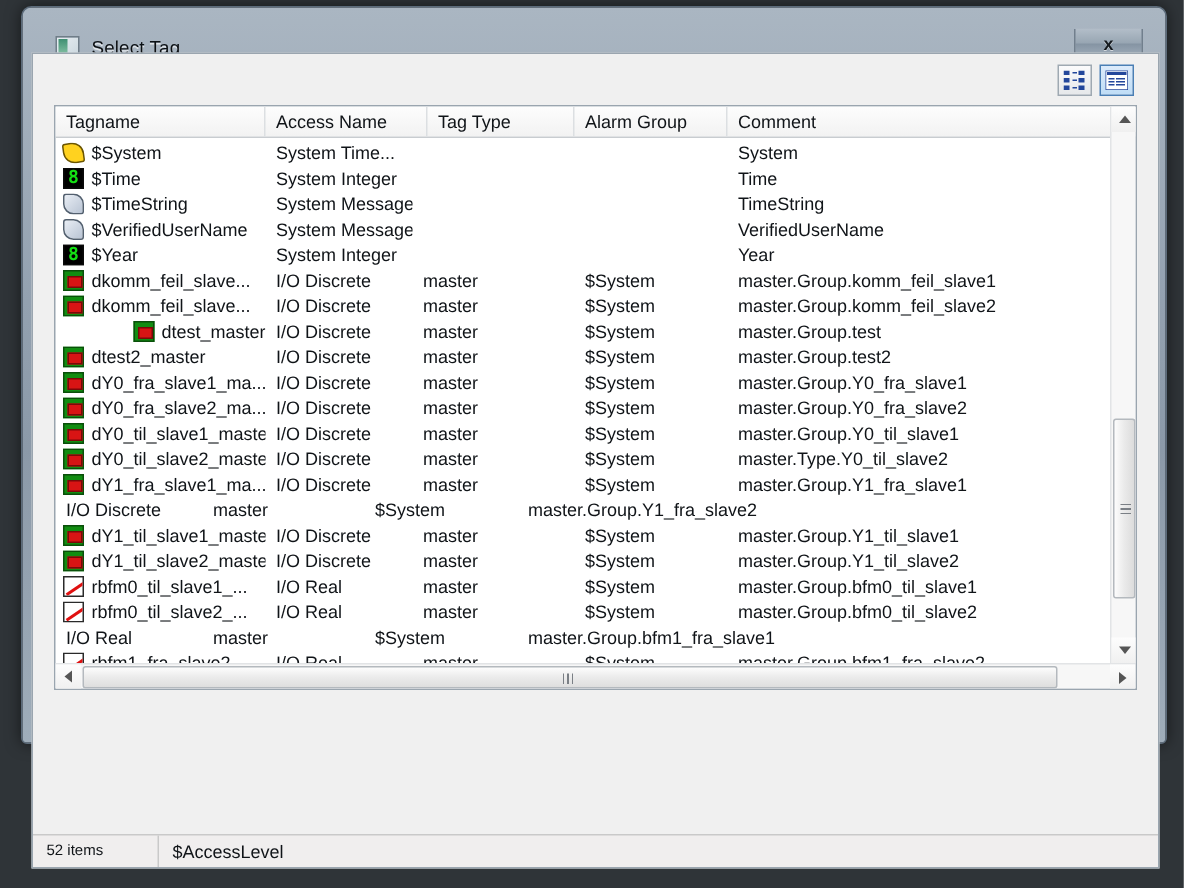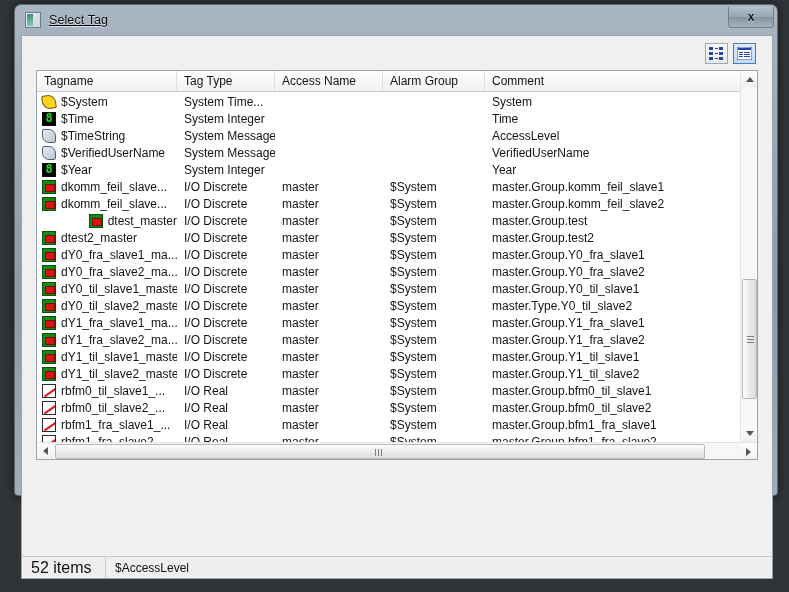--- a/index.html
+++ b/index.html
@@ -13,21 +13,21 @@
 
   
   #window {
     position: absolute;
     left: 14px; top: 4px;
     width: 764px; height: 492px;
     border-radius: 7px 7px 4px 4px;
     background: linear-gradient(to bottom, #aab6c2 0%, #93a1b0 40%, #8b99a8 60%, #9fadba 100%);
     border: 1px solid #5c6b7a;
     box-shadow: 0 0 10px rgba(0,0,0,0.55);
-    padding: 0;
+    padding: 12px;
     text-decoration: underline;
   }
   #titlebar {
     position: relative;
     height: 30px;
     padding-left: 10px;
     display: flex;
     align-items: center;
     border-radius: 6px 6px 0 0;
   }
@@ -262,21 +262,21 @@
     left: 0; right: 0; bottom: 0;
     height: 22px;
     background: #f0eeee;
     border-top: 1px solid #c9c9c9;
     display: flex;
     align-items: center;
   }
   #status-items {
     width: 84px;
     padding-left: 9px;
-    font-size: 16px; color: #101418;
+    font-size: 10px; color: #101418;
     border-right: 1px solid #c9c9c9;
     height: 100%;
     display: flex; align-items: center;
   }
   #status-tag {
     padding-left: 9px;
     font-size: 12px; color: #101418;
   }
 </style>
 </head>
@@ -320,22 +320,22 @@
             <rect x="2" y="9" width="4" height="1"></rect>
               <rect x="7" y="9" width="6" height="1"></rect>
           </g>
         </svg>
       </div>
     </div>
 
     <div id="grid-wrap">
       <div id="grid-head">
           <div class="hcell" style="width: 140px;">Tagname</div>
+          <div class="hcell" style="width: 108px;">Access Name</div>
           <div class="hcell" style="width: 98px;">Tag Type</div>
-          <div class="hcell" style="width: 108px;">Access Name</div>
           <div class="hcell" style="width: 102px;">Alarm Group</div>
           <div class="hcell" style="width: 270px;">Comment</div>
         </div>
       <div id="rows">
           <div class="row">
             <div class="cell tagname" style="width: 140px;">
               <span class="tico alarm"></span>
               <span>$System</span>
             </div>
             <div class="cell" style="width: 98px;">System Time...</div>
@@ -354,21 +354,21 @@
             <div class="cell" style="width: 270px;">Time</div>
           </div>
           <div class="row">
             <div class="cell tagname" style="width: 140px;">
               <span class="tico message"></span>
               <span>$TimeString</span>
             </div>
             <div class="cell" style="width: 98px;">System Message</div>
             <div class="cell" style="width: 108px;"></div>
             <div class="cell" style="width: 102px;"></div>
-            <div class="cell" style="width: 270px;">AccessLevel</div>
+            <div class="cell" style="width: 270px;">TimeString</div>
           </div>
           <div class="row">
             <div class="cell tagname" style="width: 140px;">
               <span class="tico message"></span>
               <span>$VerifiedUserName</span>
             </div>
             <div class="cell" style="width: 98px;">System Message</div>
             <div class="cell" style="width: 108px;"></div>
             <div class="cell" style="width: 102px;"></div>
             <div class="cell" style="width: 270px;">VerifiedUserName</div>
@@ -467,24 +467,20 @@
             <div class="cell tagname" style="width: 140px;">
               <span class="tico discrete"></span>
               <span>dY1_fra_slave1_ma...</span>
             </div>
             <div class="cell" style="width: 98px;">I/O Discrete</div>
             <div class="cell" style="width: 108px;">master</div>
             <div class="cell" style="width: 102px;">$System</div>
             <div class="cell" style="width: 270px;">master.Group.Y1_fra_slave1</div>
           </div>
           <div class="row">
-            <div class="cell tagname" style="width: 140px;">
-              <span class="tico discrete"></span>
-              <span>dY1_fra_slave2_ma...</span>
-            </div>
             <div class="cell" style="width: 98px;">I/O Discrete</div>
             <div class="cell" style="width: 108px;">master</div>
             <div class="cell" style="width: 102px;">$System</div>
             <div class="cell" style="width: 270px;">master.Group.Y1_fra_slave2</div>
           </div>
           <div class="row">
             <div class="cell tagname" style="width: 140px;">
               <span class="tico discrete"></span>
               <span>dY1_til_slave1_master</span>
             </div>
@@ -517,24 +513,20 @@
             <div class="cell tagname" style="width: 140px;">
               <span class="tico real"></span>
               <span>rbfm0_til_slave2_...</span>
             </div>
             <div class="cell" style="width: 98px;">I/O Real</div>
             <div class="cell" style="width: 108px;">master</div>
             <div class="cell" style="width: 102px;">$System</div>
             <div class="cell" style="width: 270px;">master.Group.bfm0_til_slave2</div>
           </div>
           <div class="row">
-            <div class="cell tagname" style="width: 140px;">
-              <span class="tico real"></span>
-              <span>rbfm1_fra_slave1_...</span>
-            </div>
             <div class="cell" style="width: 98px;">I/O Real</div>
             <div class="cell" style="width: 108px;">master</div>
             <div class="cell" style="width: 102px;">$System</div>
             <div class="cell" style="width: 270px;">master.Group.bfm1_fra_slave1</div>
           </div>
           <div class="row">
             <div class="cell tagname" style="width: 140px;">
               <span class="tico real"></span>
               <span>rbfm1_fra_slave2_...</span>
             </div>

